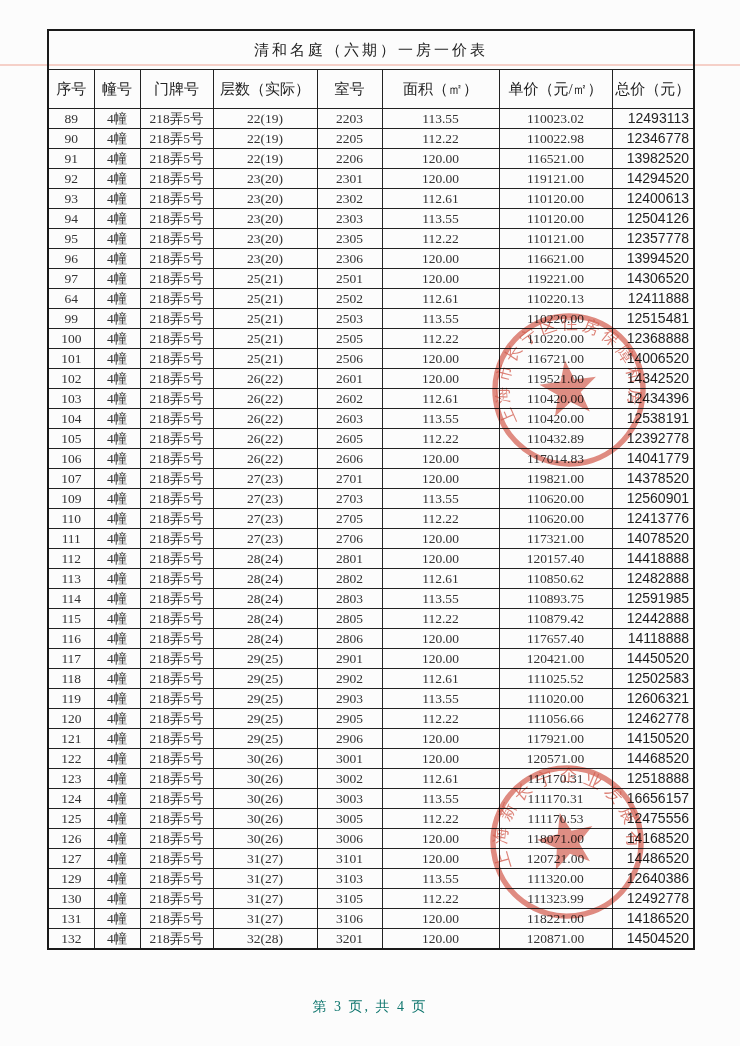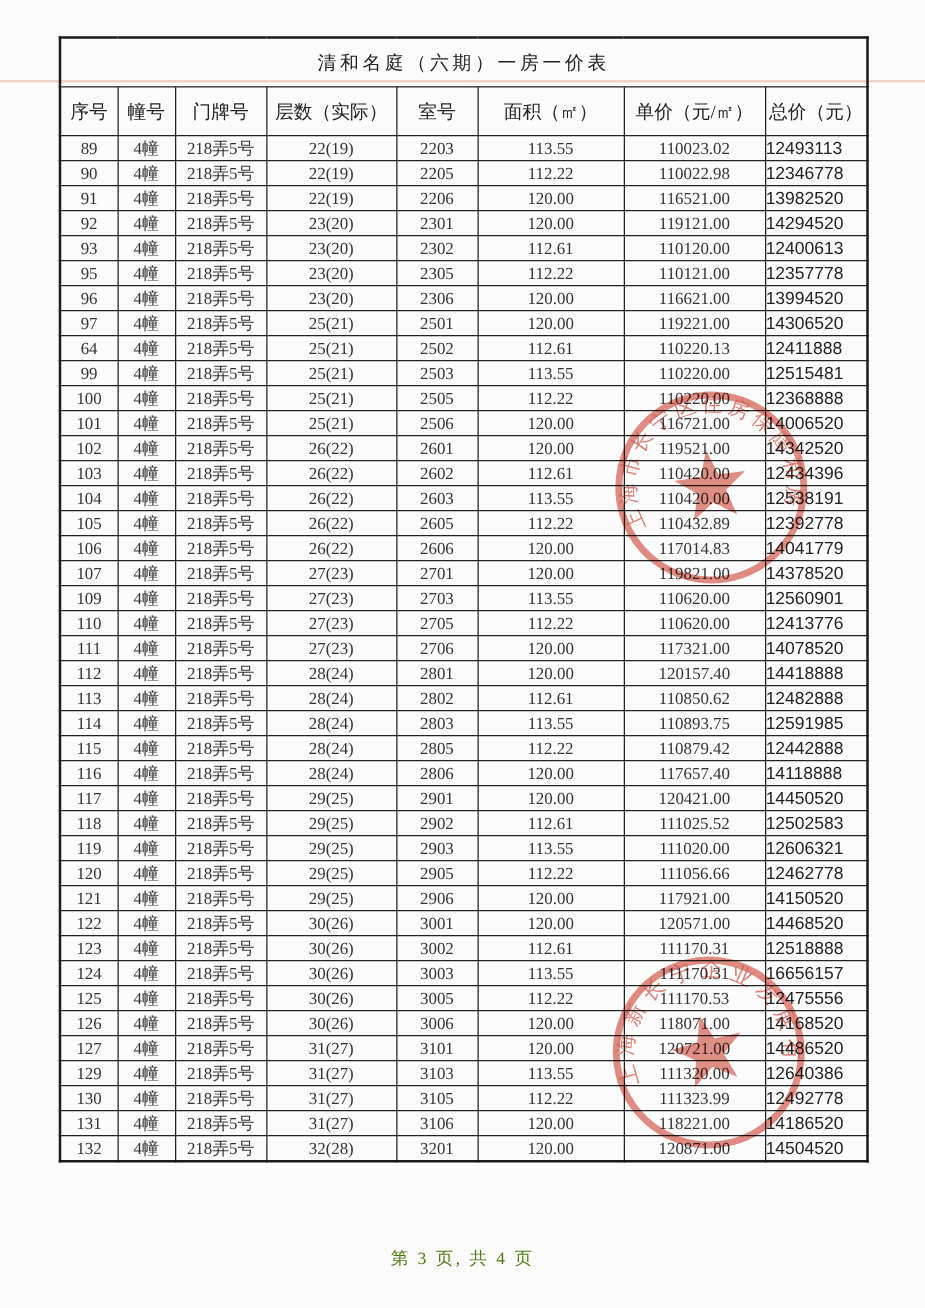--- a/index.html
+++ b/index.html
@@ -50,31 +50,31 @@
   }
   .price-table tbody td {
     height: 19px;
     font-size: 13.5px;
     line-height: 19px;
     color: #333;
   }
   .price-table tbody td.total {
     font-family: "Liberation Sans", "DejaVu Sans", sans-serif;
     font-size: 14px;
-    text-align: left;
+    text-align: right;
     padding-right: 4px;
     color: #1f1f1f;
   }
   .page-footer {
     position: absolute;
     left: 0; top: 998px; width: 740px;
     text-align: center;
     font-size: 14px;
     letter-spacing: 2px;
-    color: #4d7c0f;
+    color: #0f766e;
   }
   .seal {
     position: absolute;
     width: 164px; height: 164px;
     pointer-events: none;
     mix-blend-mode: multiply;
     opacity: 0.85;
   }
   .seal-1 { left: 487px; top: 308px; transform: rotate(-8deg); }
   .seal-2 { left: 485px; top: 760px; transform: rotate(-14deg); }
@@ -156,20 +156,30 @@
           <td>93</td>
           <td>4幢</td>
           <td>218弄5号</td>
           <td>23(20)</td>
           <td>2302</td>
           <td>112.61</td>
           <td>110120.00</td>
           <td class="total">12400613</td>
         </tr>
         <tr>
+          <td>94</td>
+          <td>4幢</td>
+          <td>218弄5号</td>
+          <td>23(20)</td>
+          <td>2303</td>
+          <td>113.55</td>
+          <td>110120.00</td>
+          <td class="total">12504126</td>
+        </tr>
+        <tr>
           <td>95</td>
           <td>4幢</td>
           <td>218弄5号</td>
           <td>23(20)</td>
           <td>2305</td>
           <td>112.22</td>
           <td>110121.00</td>
           <td class="total">12357778</td>
         </tr>
         <tr>

